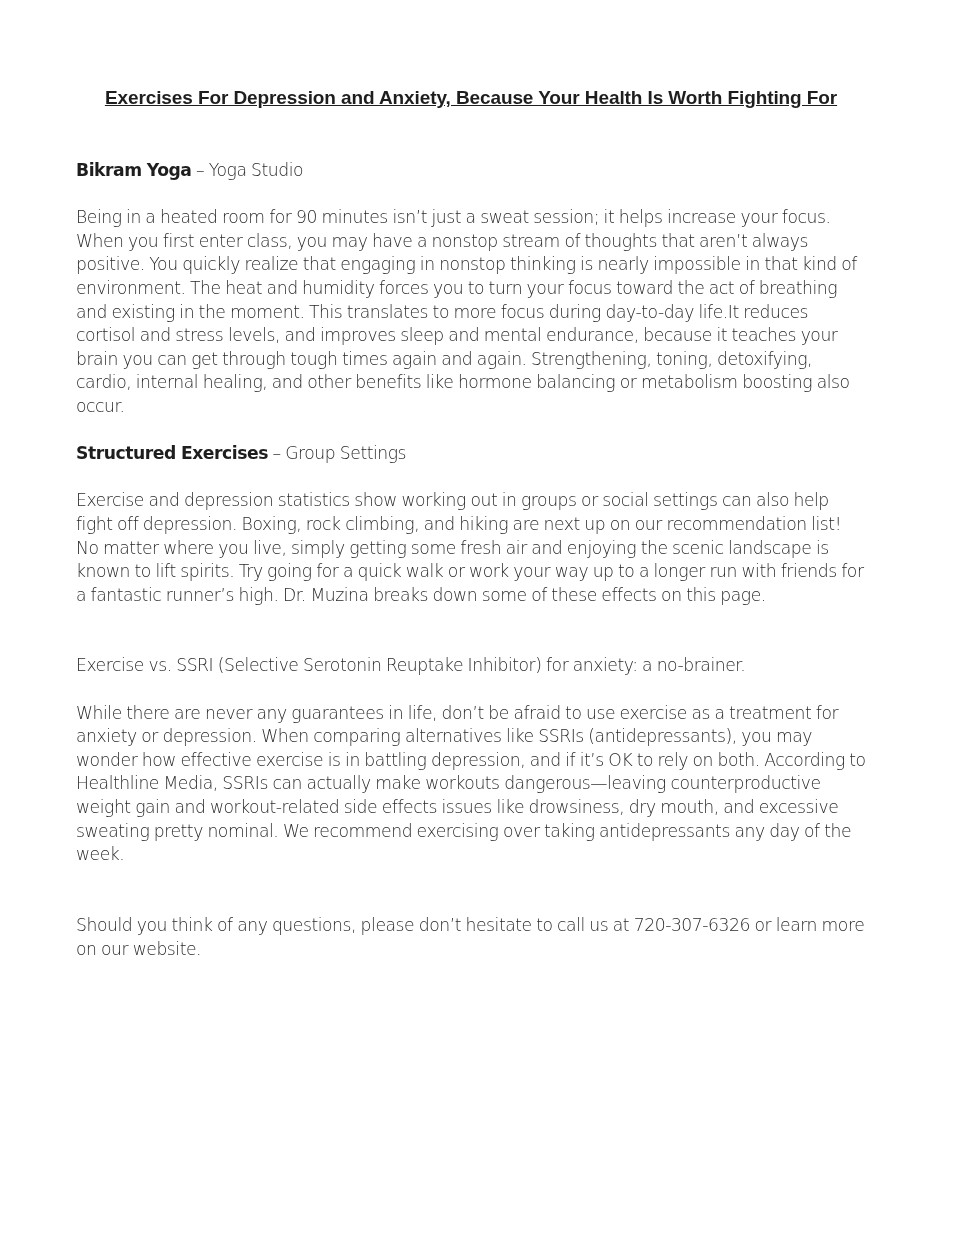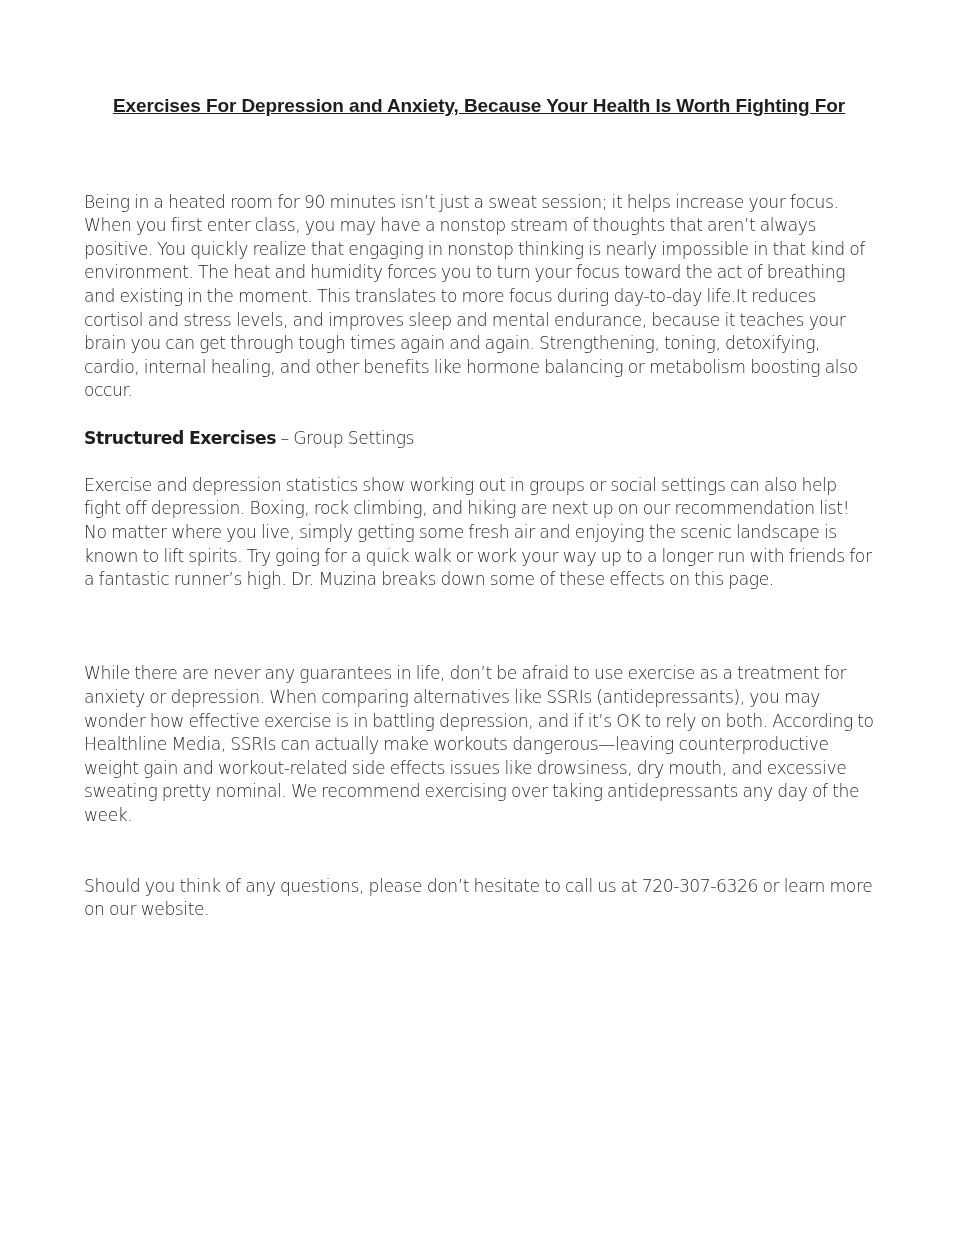--- a/index.html
+++ b/index.html
@@ -10,24 +10,23 @@
     body {
       width: 960px;
       height: 1242px;
       position: relative;
       overflow: hidden;
       font-family: "DejaVu Sans", sans-serif;
       color: #222222;
     }
     .page {
       position: absolute;
-      left: 84px;
+      left: 76px;
       top: 84px;
       width: 790px;
-      margin-top: 8px;
     }
     .title {
       font-family: "Liberation Sans", sans-serif;
       font-weight: bold;
       font-size: 19px;
       text-decoration: underline;
       text-align: center;
       margin: 3px 0 0 0;
       letter-spacing: -0.1px;
       color: #1e1e1e;
@@ -54,31 +53,33 @@
     .gap { height: 23.6px; }
   </style>
 </head>
 <body>
 
 <div class="page">
   <h1 class="title">Exercises For Depression and Anxiety, Because Your Health Is Worth Fighting For</h1>
 
   <div class="gap-lg"></div>
 
+  <p class="p heading"><b>Bikram Yoga</b><span> – Yoga Studio</span></p>
   <div class="gap"></div>
   <p class="p">Being in a heated room for 90 minutes isn’t just a sweat session; it helps increase your focus. When you first enter class, you may have a nonstop stream of thoughts that aren’t always positive. You quickly realize that engaging in nonstop thinking is nearly impossible in that kind of environment. The heat and humidity forces you to turn your focus  toward the act of breathing and existing in the moment. This translates to more focus during day-to-day life.It reduces cortisol and stress levels, and improves sleep and mental endurance, because it teaches your brain you can get through tough times again and again. Strengthening, toning, detoxifying, cardio, internal healing, and other benefits like hormone balancing or metabolism boosting also occur.</p>
   <div class="gap"></div>
 
   <p class="p heading"><b>Structured Exercises</b><span> – Group Settings</span></p>
   <div class="gap"></div>
   <p class="p"><span>Exercise and depression statistics show working out in groups or social settings can also help fight off depression. Boxing, rock climbing, and hiking are next up on our recommendation list! No matter where you live, simply getting some fresh air and enjoying the scenic landscape is known to lift spirits. Try going for a quick walk or work your way up to a longer run with friends for a fantastic runner’s high. Dr. Muzina breaks down some of these effects on this </span><a class="link">page</a><span>.</span></p>
   <div class="gap"></div>
 
   <div class="gap"></div>
 
+  <p class="p">Exercise vs. SSRI (Selective Serotonin Reuptake Inhibitor) for anxiety: a no-brainer.</p>
   <div class="gap"></div>
 
   <p class="p"><span>While there are never any guarantees in life, don’t be afraid to use exercise as a treatment for anxiety or depression. When comparing alternatives like SSRIs (antidepressants), you may wonder how effective exercise is in battling depression, and if it’s OK to rely on both. According to </span><a class="link">Healthline Media</a><span>, SSRIs can actually make workouts dangerous—leaving counterproductive weight gain and workout-related side effects issues like drowsiness, dry mouth, and excessive sweating pretty nominal. We recommend exercising over taking antidepressants any day of the week.</span></p>
   <div class="gap"></div>
 
   <div class="gap"></div>
 
   <p class="p"><span>Should you think of any questions, please don’t hesitate to call us at 720-307-6326 or learn more on our </span><a class="link">website</a><span>.</span></p>
 </div>
 

